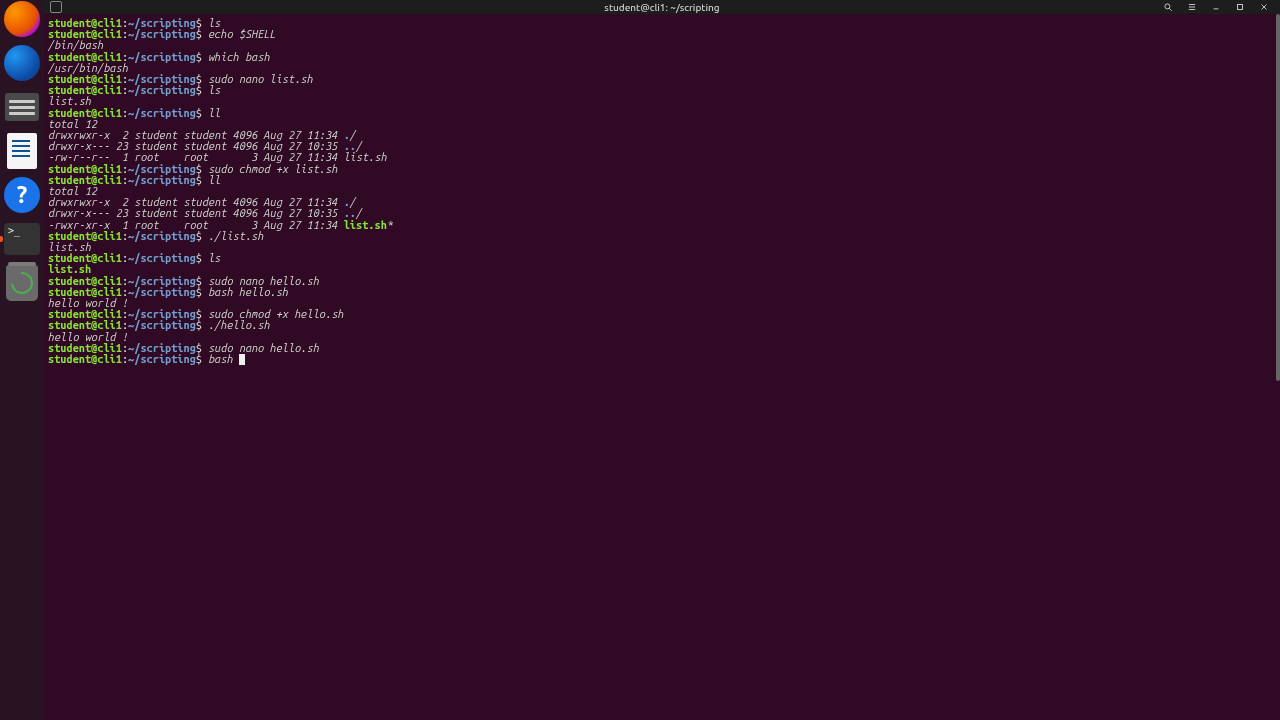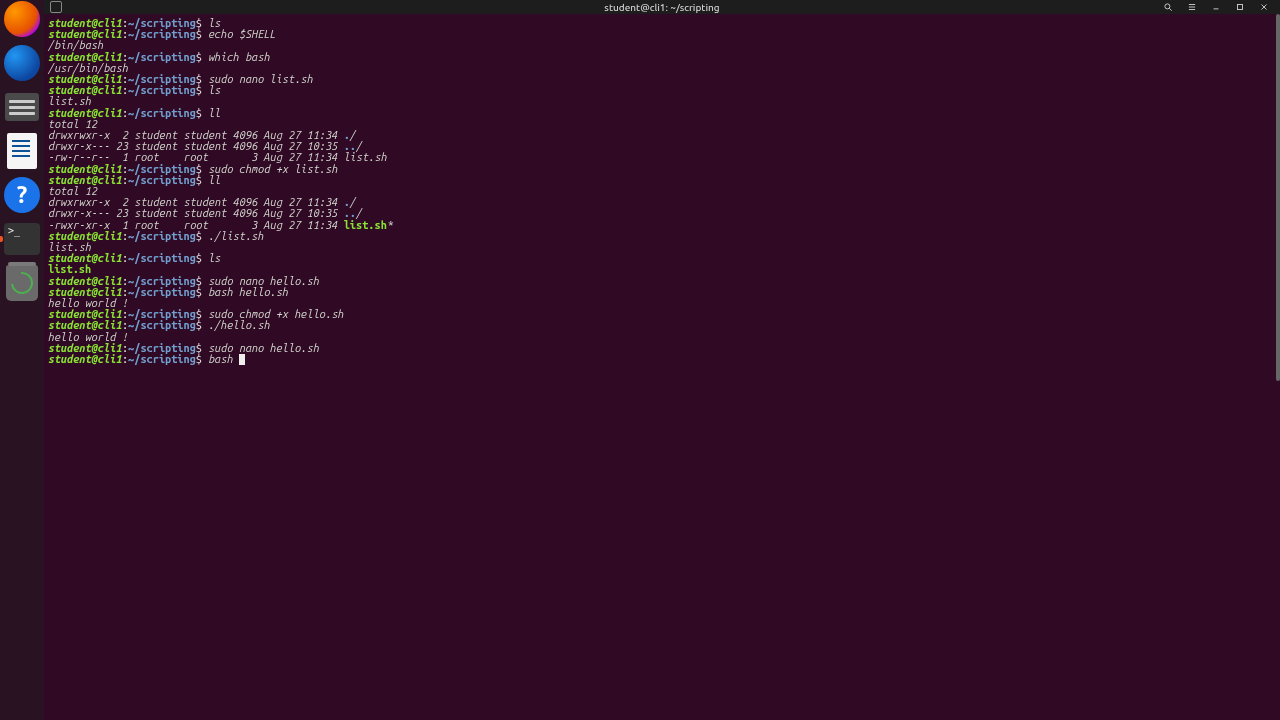--- a/index.html
+++ b/index.html
@@ -126,21 +126,21 @@
   }
   .terminal-body .scrollbar {
     position:absolute;
     right:0;
     top:0;
     width:4px;
     height:52%;
     background:#666;
     border-radius:2px;
   }
-  .p-user { color: #8ae234; font-weight:bold;font-style:italic;}
+  .p-user { color: #8ae234; font-weight:bold;}
   .p-path { color: #729fcf; font-weight:bold;}
   .p-sym  { color: #eeeeec; }
   .o-exec { color: #8ae234; font-weight:bold;}
   .o-dir  { color: #729fcf; font-weight:bold;}
   .o-txt  { color: #d3d7cf; font-style: italic; }
   .line { display:block; }
   .cursor {
     display:inline-block;
     width:6px;
     height:11px;

